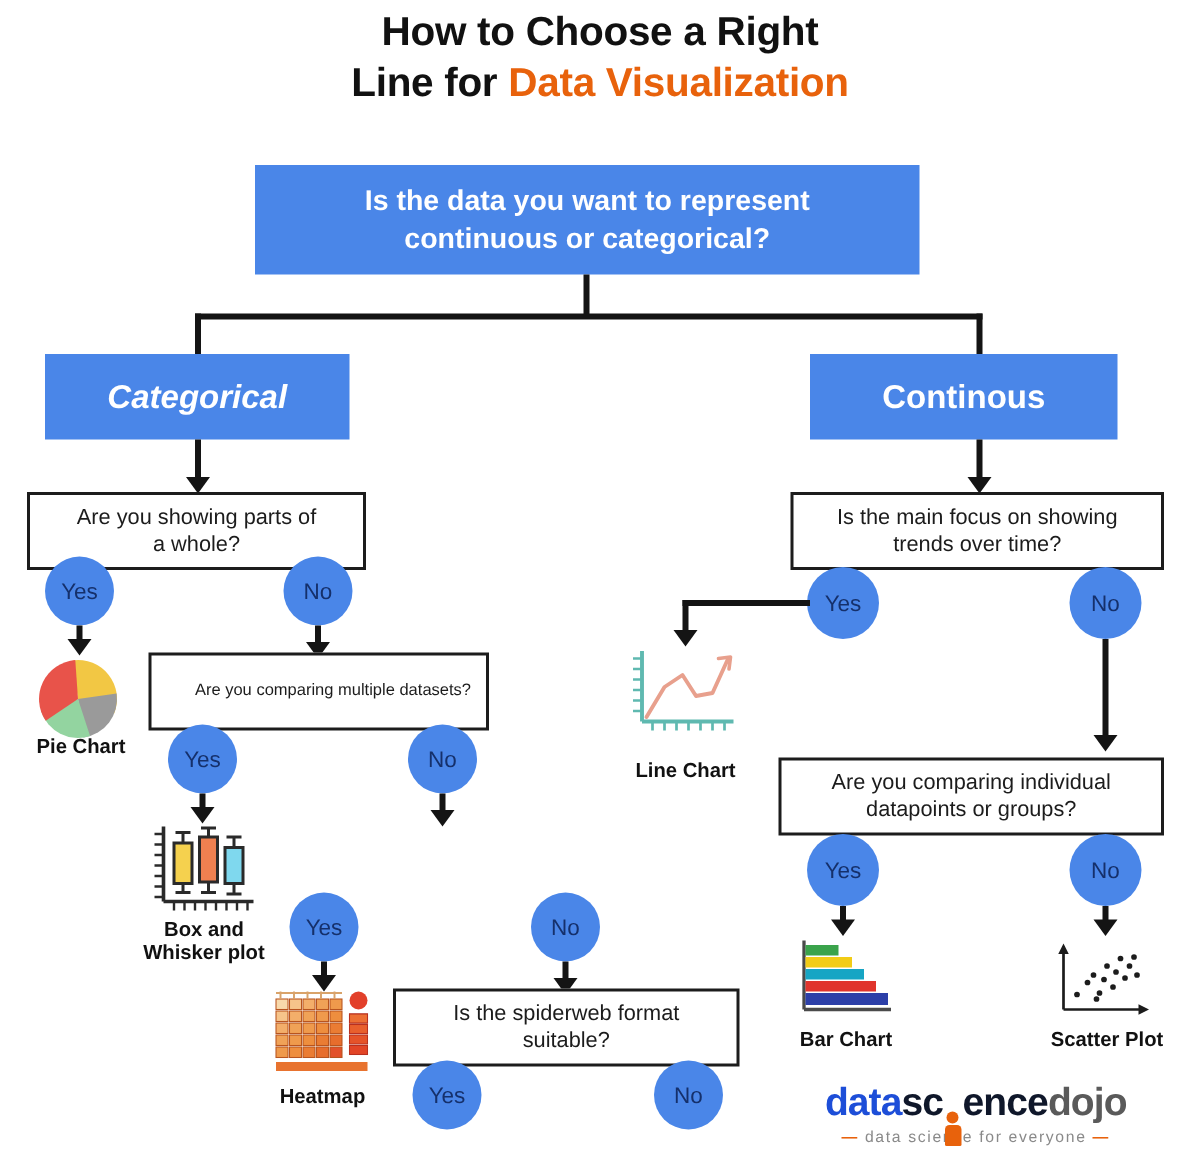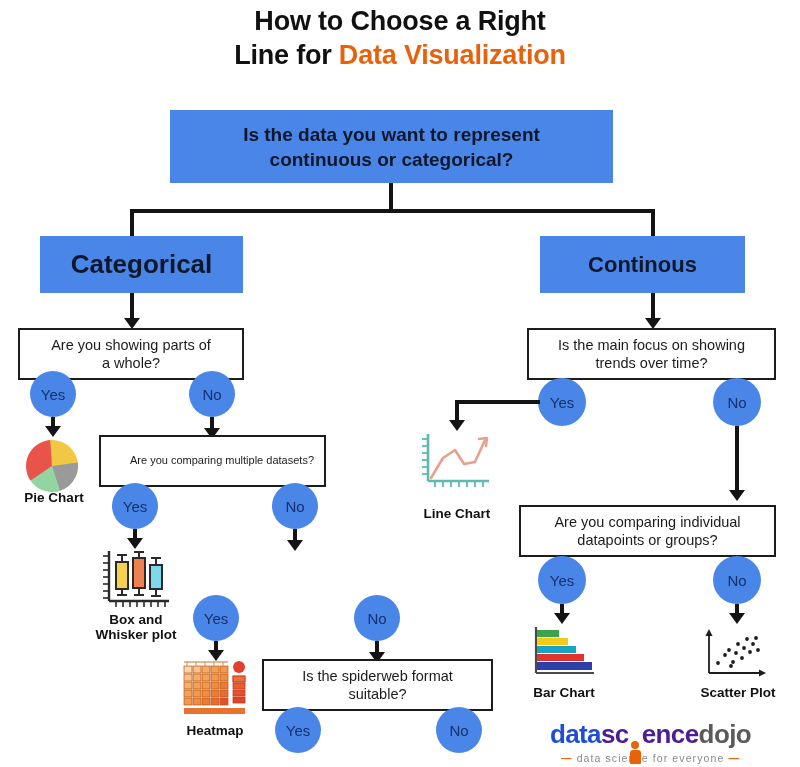--- a/index.html
+++ b/index.html
@@ -14,21 +14,21 @@
 
   
   .title-wrap{position:absolute;left:0;top:4px;width:800px;text-align:center;}
   .title-line{font-size:27px;font-weight:bold;color:#111111;line-height:34px;letter-spacing:-0.2px;}
   .accent{color:#e8620c;}
 
   
   .bluebox{
     position:absolute;background:#4a86e8;
     display:flex;align-items:center;justify-content:center;text-align:center;
-    color:#0f172a;font-weight:bold;box-sizing:border-box;
+    color:#ffffff;font-weight:bold;box-sizing:border-box;
   }
   .qbox{
     position:absolute;background:#ffffff;border:2px solid #1c1c1c;
     display:flex;align-items:center;justify-content:center;text-align:center;
     color:#1c1c1c;box-sizing:border-box;line-height:1.25;
   }
   .circ{
     position:absolute;border-radius:50%;background:#4a86e8;color:#15306b;
     display:flex;align-items:center;justify-content:center;
     font-size:15px;box-sizing:border-box;
@@ -48,21 +48,21 @@
     position:absolute;text-align:center;font-weight:bold;color:#111111;
     font-size:13.5px;line-height:15px;
   }
 
   .iconbox{position:absolute;}
 
   
   .logo{position:absolute;text-align:center;}
   .logo-main{font-size:26px;font-weight:bold;letter-spacing:-0.6px;white-space:nowrap;}
   .lg-blue{color:#1d4ed8;}
-  .lg-or{color:#4c1d95;margin-top:12px;}
+  .lg-or{color:#0f172a;margin-top:12px;}
   .lg-gry{color:#5a5a5a;}
   .logo-sub{font-size:10.5px;color:#8a8a8a;letter-spacing:1.1px;margin-top:2px;white-space:nowrap;}
   .logo-sub .dash{color:#e8620c;font-weight:bold;}
 </style>
 </head>
 <body>
 
 <div id="canvas">
 
   <div class="title-wrap">
@@ -72,21 +72,21 @@
 
   <div class="bluebox" style="left:170px;top:110px;width:443px;height:73px;font-size:19px;line-height:25px;padding:0 24px;">
     <span>Is the data you want to represent continuous or categorical?</span>
   </div>
 
   <div class="vline" style="left:389px;top:183px;height:28px;"></div>
   <div class="hline" style="left:130px;top:209px;width:525px;"></div>
   <div class="vline" style="left:130px;top:209px;height:28px;"></div>
   <div class="vline" style="left:651px;top:209px;height:28px;"></div>
 
-  <div class="bluebox" style="left:40px;top:236px;width:203px;height:57px;font-size:26px;">
+  <div class="bluebox" style="left:30px;top:236px;width:203px;height:57px;font-size:22px;font-style:italic;">
     <span>Categorical</span>
   </div>
   <div class="bluebox" style="left:540px;top:236px;width:205px;height:57px;font-size:22px;">
     <span>Continous</span>
   </div>
 
   <div class="vline" style="left:130px;top:293px;height:28px;"></div>
   <div class="arrowhead" style="left:124px;top:318px;"></div>
   <div class="vline" style="left:651px;top:293px;height:28px;"></div>
   <div class="arrowhead" style="left:645px;top:318px;"></div>

